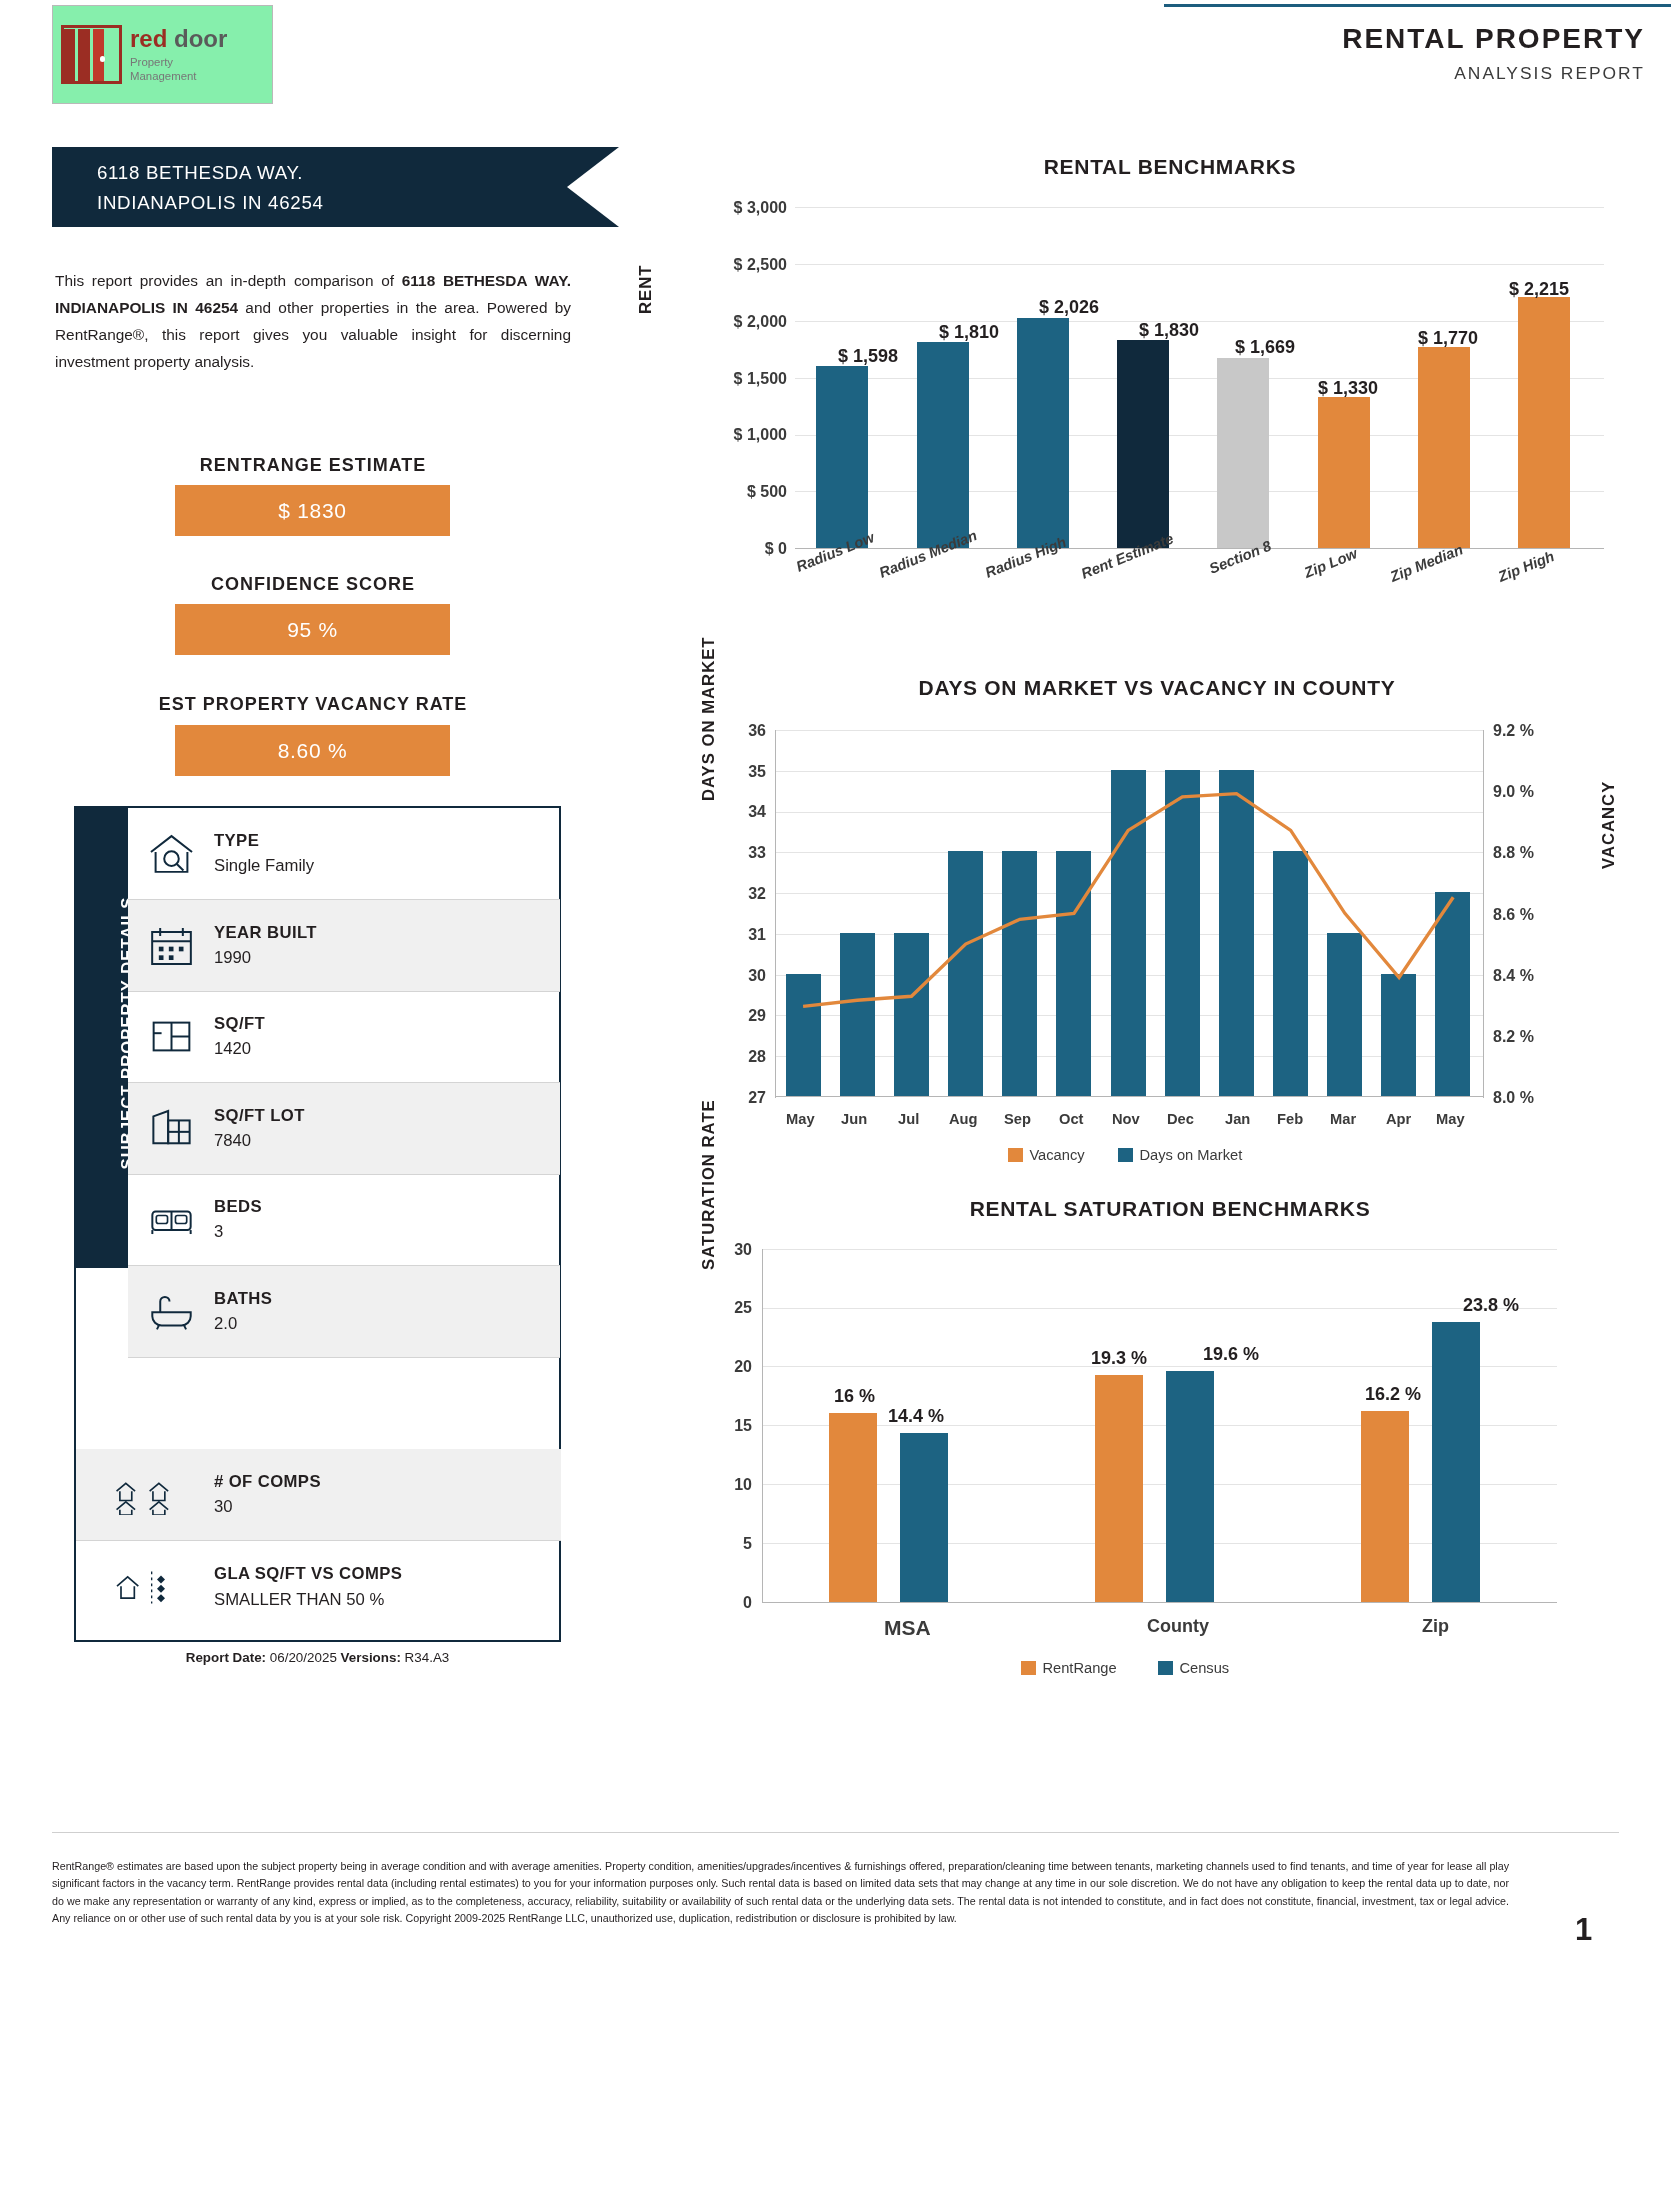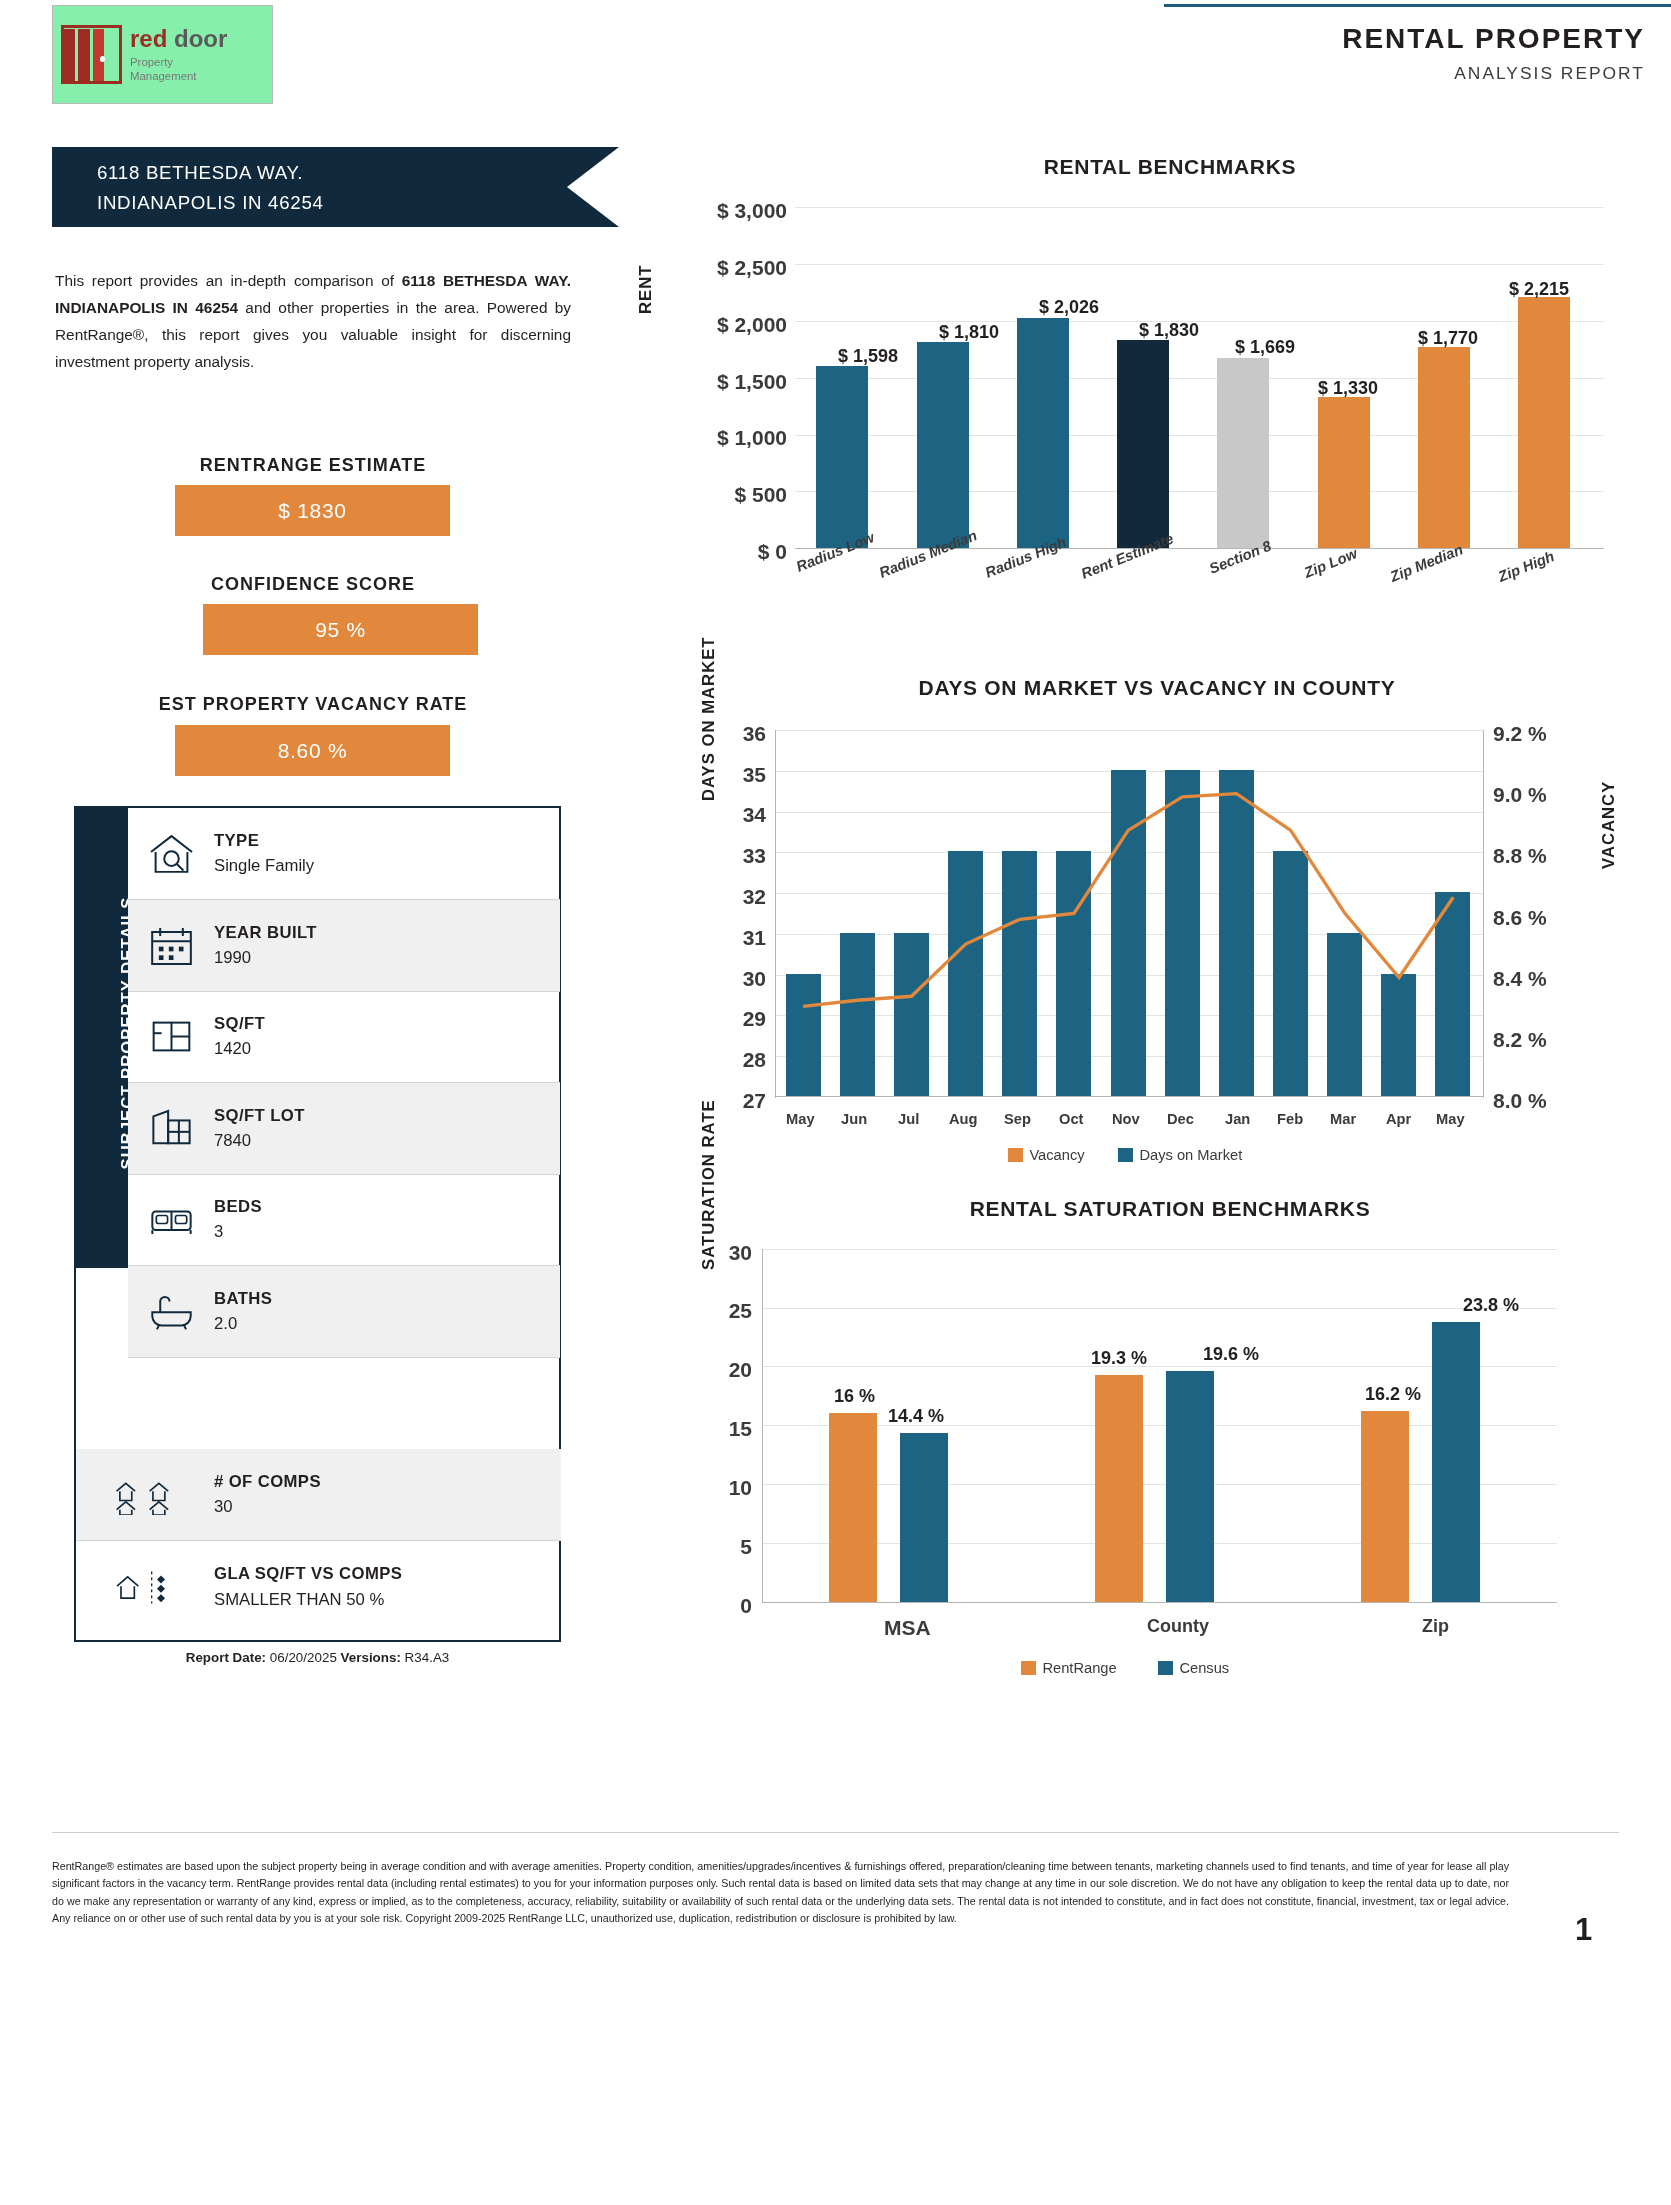--- a/index.html
+++ b/index.html
@@ -75,21 +75,21 @@
   .det-row.full { left:0; width:485px; }
   .det-icon { width:86px; display:flex; align-items:center; justify-content:center; }
   .det-txt .t { font-size:16.7px; font-weight:700; letter-spacing:0.4px; }
   .det-txt .v { font-size:16.7px; margin-top:5.3px; color:#231f20; }
   .report-date { position:absolute; left:74px; top:1650px; width:487px; text-align:center; font-size:13.4px; }
   .report-date b { font-weight:700; }
 
   
   .chart-title { position:absolute; font-size:21px; font-weight:700; letter-spacing:0.7px; text-align:center; color:#231f20; }
   .axis-label { position:absolute; font-size:16.7px; font-weight:700; letter-spacing:1px; color:#231f20; }
-  .tick { position:absolute; font-size:21px; font-weight:700; color:#3b3b3b; text-align:right; }
+  .tick { position:absolute; font-size:16px; font-weight:700; color:#3b3b3b; text-align:right; }
   .gridline { position:absolute; height:0.7px; background:#e4e4e4; }
   .axisline { position:absolute; background:#b5b5b5; }
   .bar { position:absolute; bottom:0; }
   .bar-val { position:absolute; font-size:18px; font-weight:700; color:#231f20; white-space:nowrap; }
   .cat { position:absolute; font-size:14.7px; font-weight:700; font-style:italic; color:#3b3b3b; white-space:nowrap; }
   .legend-item { position:absolute; font-size:14.7px; color:#3b3b3b; display:flex; align-items:center; }
   .legend-sw { width:14.7px; height:14.7px; margin-right:6.7px; display:inline-block; }
 
   
   .foot-rule { position:absolute; left:52px; top:1832px; width:1567px; height:0.7px; background:#cfcfcf; }
@@ -128,21 +128,21 @@
   </div>
 
   <div class="intro">
     <span>This report provides an in-depth comparison of </span><b>6118 BETHESDA WAY. INDIANAPOLIS IN 46254</b><span> and other properties in the area. Powered by RentRange®, this report gives you valuable insight for discerning investment property analysis.</span>
   </div>
 
   <div class="kpi-label" style="top:455px;">RENTRANGE ESTIMATE</div>
   <div class="kpi-val" style="top:485px;">$ 1830</div>
 
   <div class="kpi-label" style="top:574px;">CONFIDENCE SCORE</div>
-  <div class="kpi-val" style="top:604px;margin-left:28px;">95 %</div>
+  <div class="kpi-val" style="top:604px;">95 %</div>
 
   <div class="kpi-label" style="top:694px;">EST PROPERTY VACANCY RATE</div>
   <div class="kpi-val" style="top:725px;">8.60 %</div>
 
   <div class="details">
     <div class="det-side">
       <span>SUBJECT PROPERTY DETAILS</span>
     </div>
 
     <div class="det-row" style="top:0px;">

